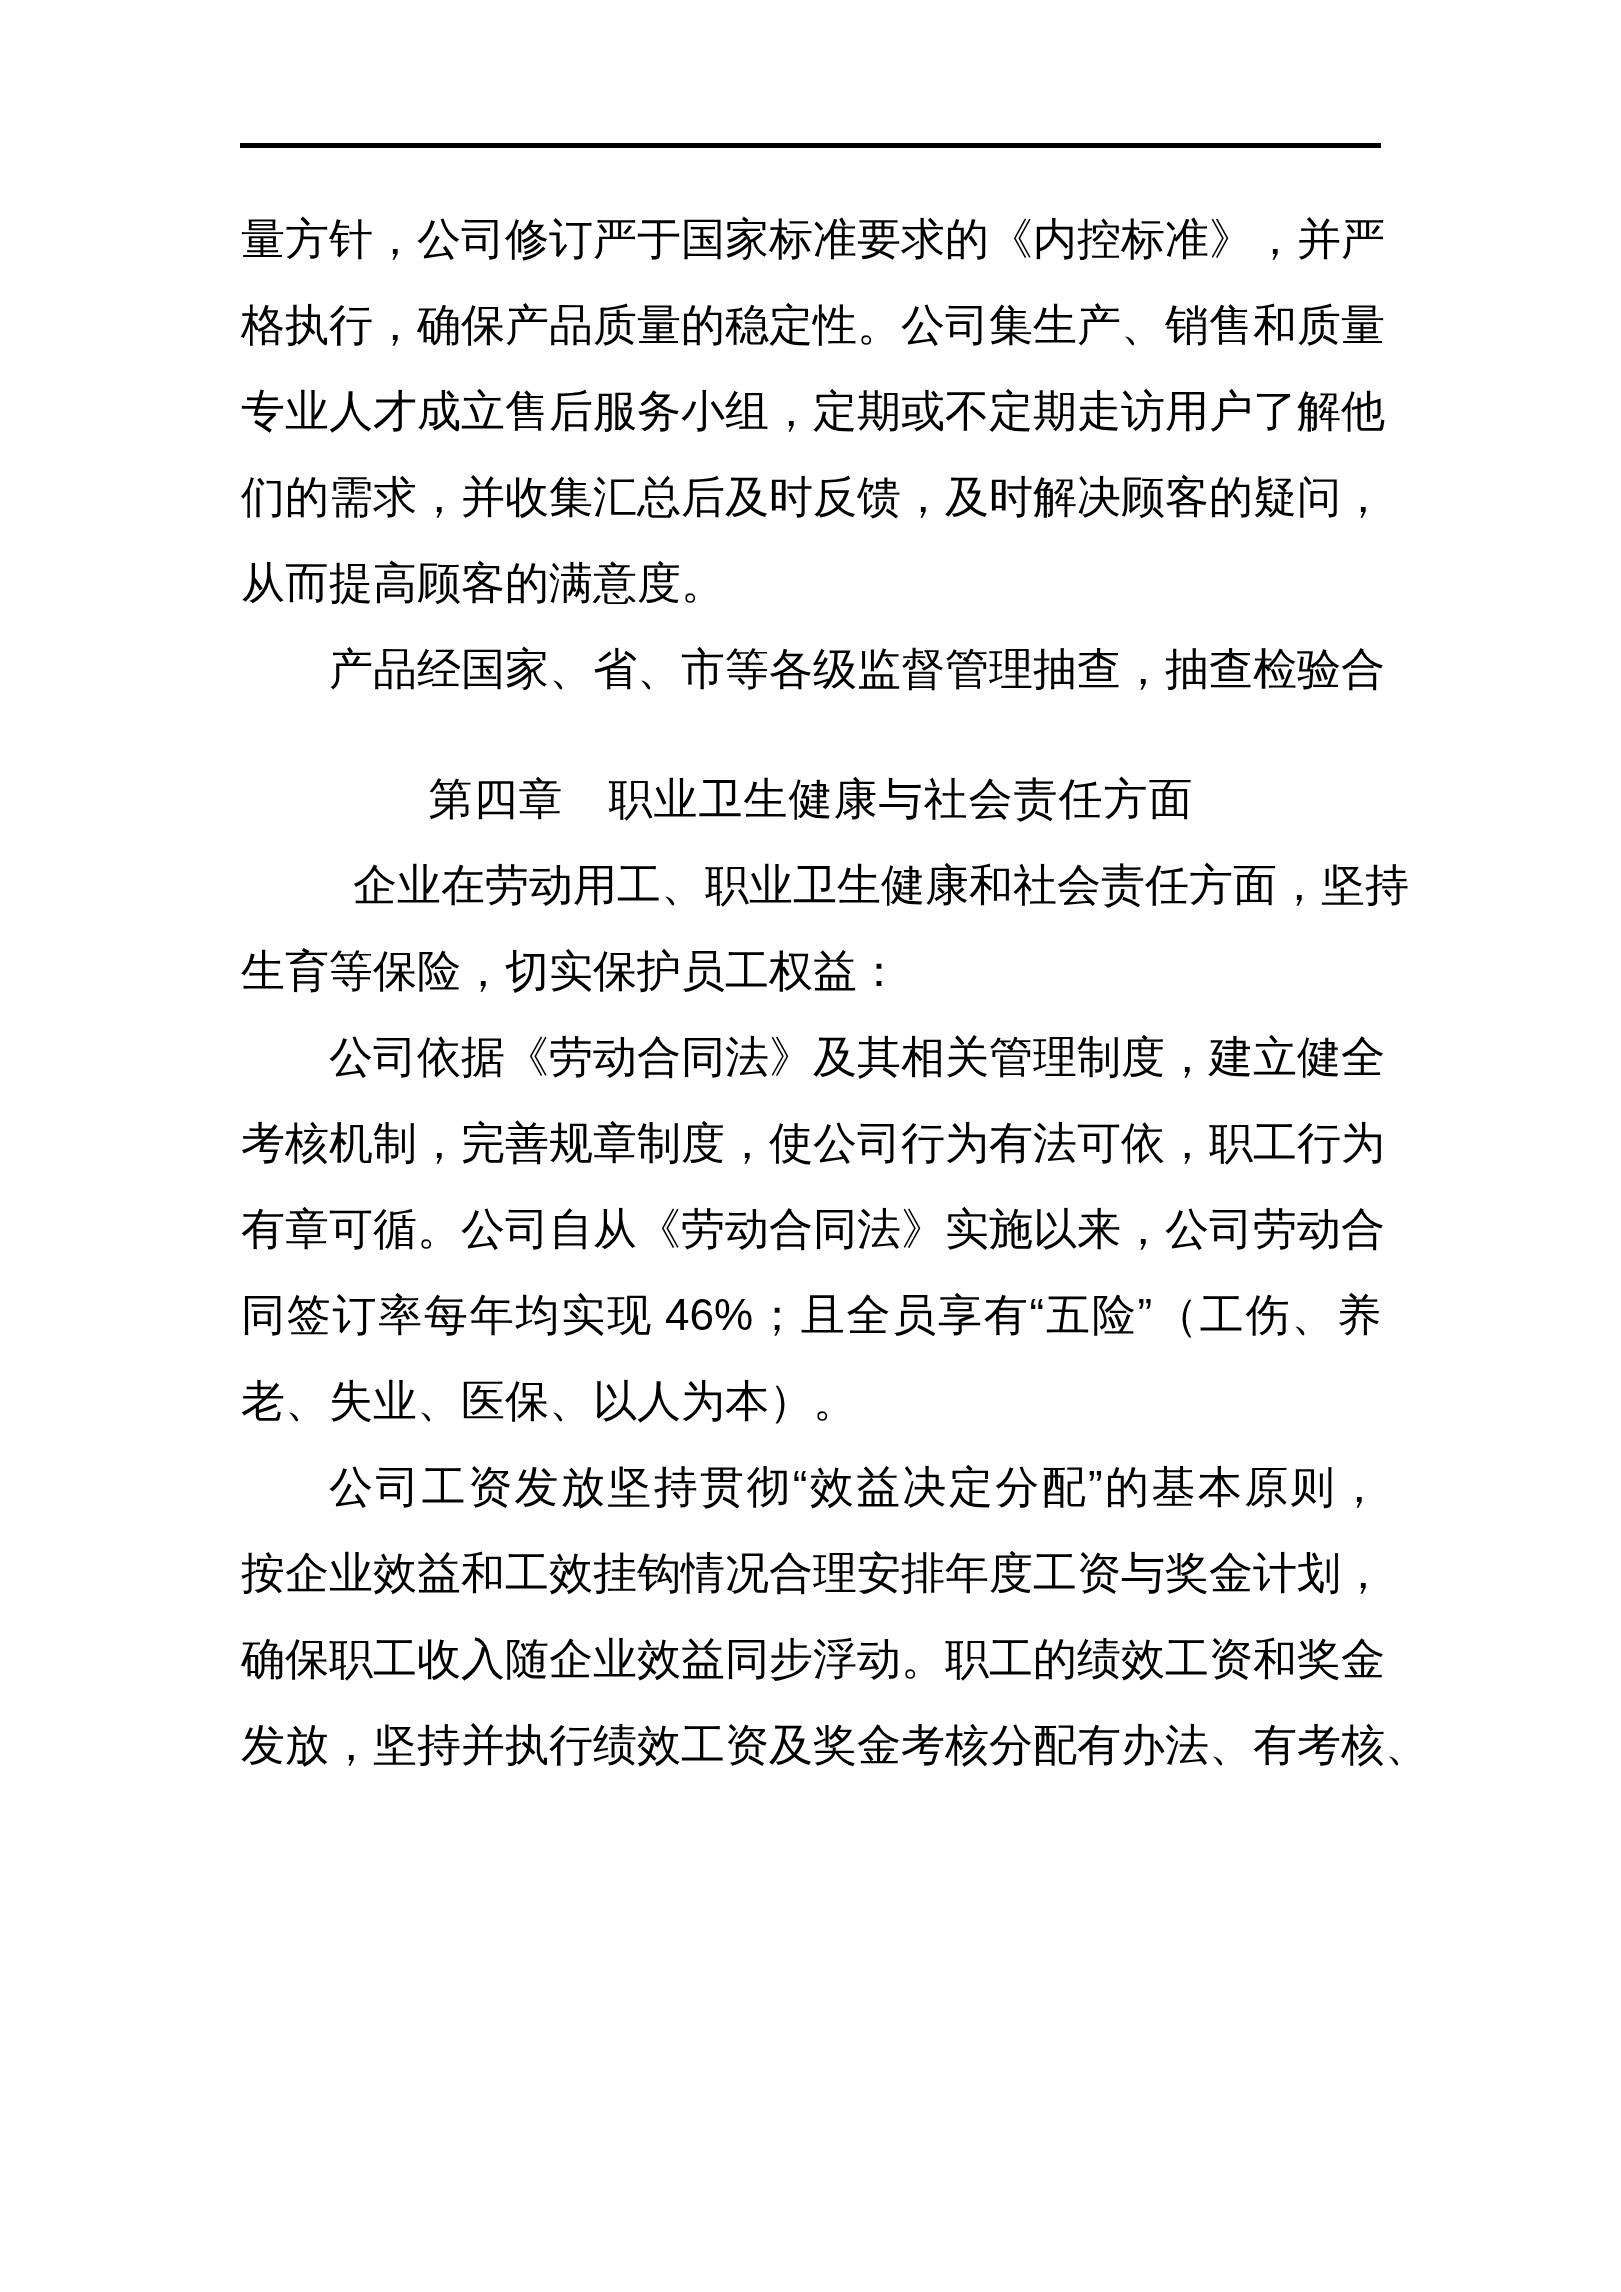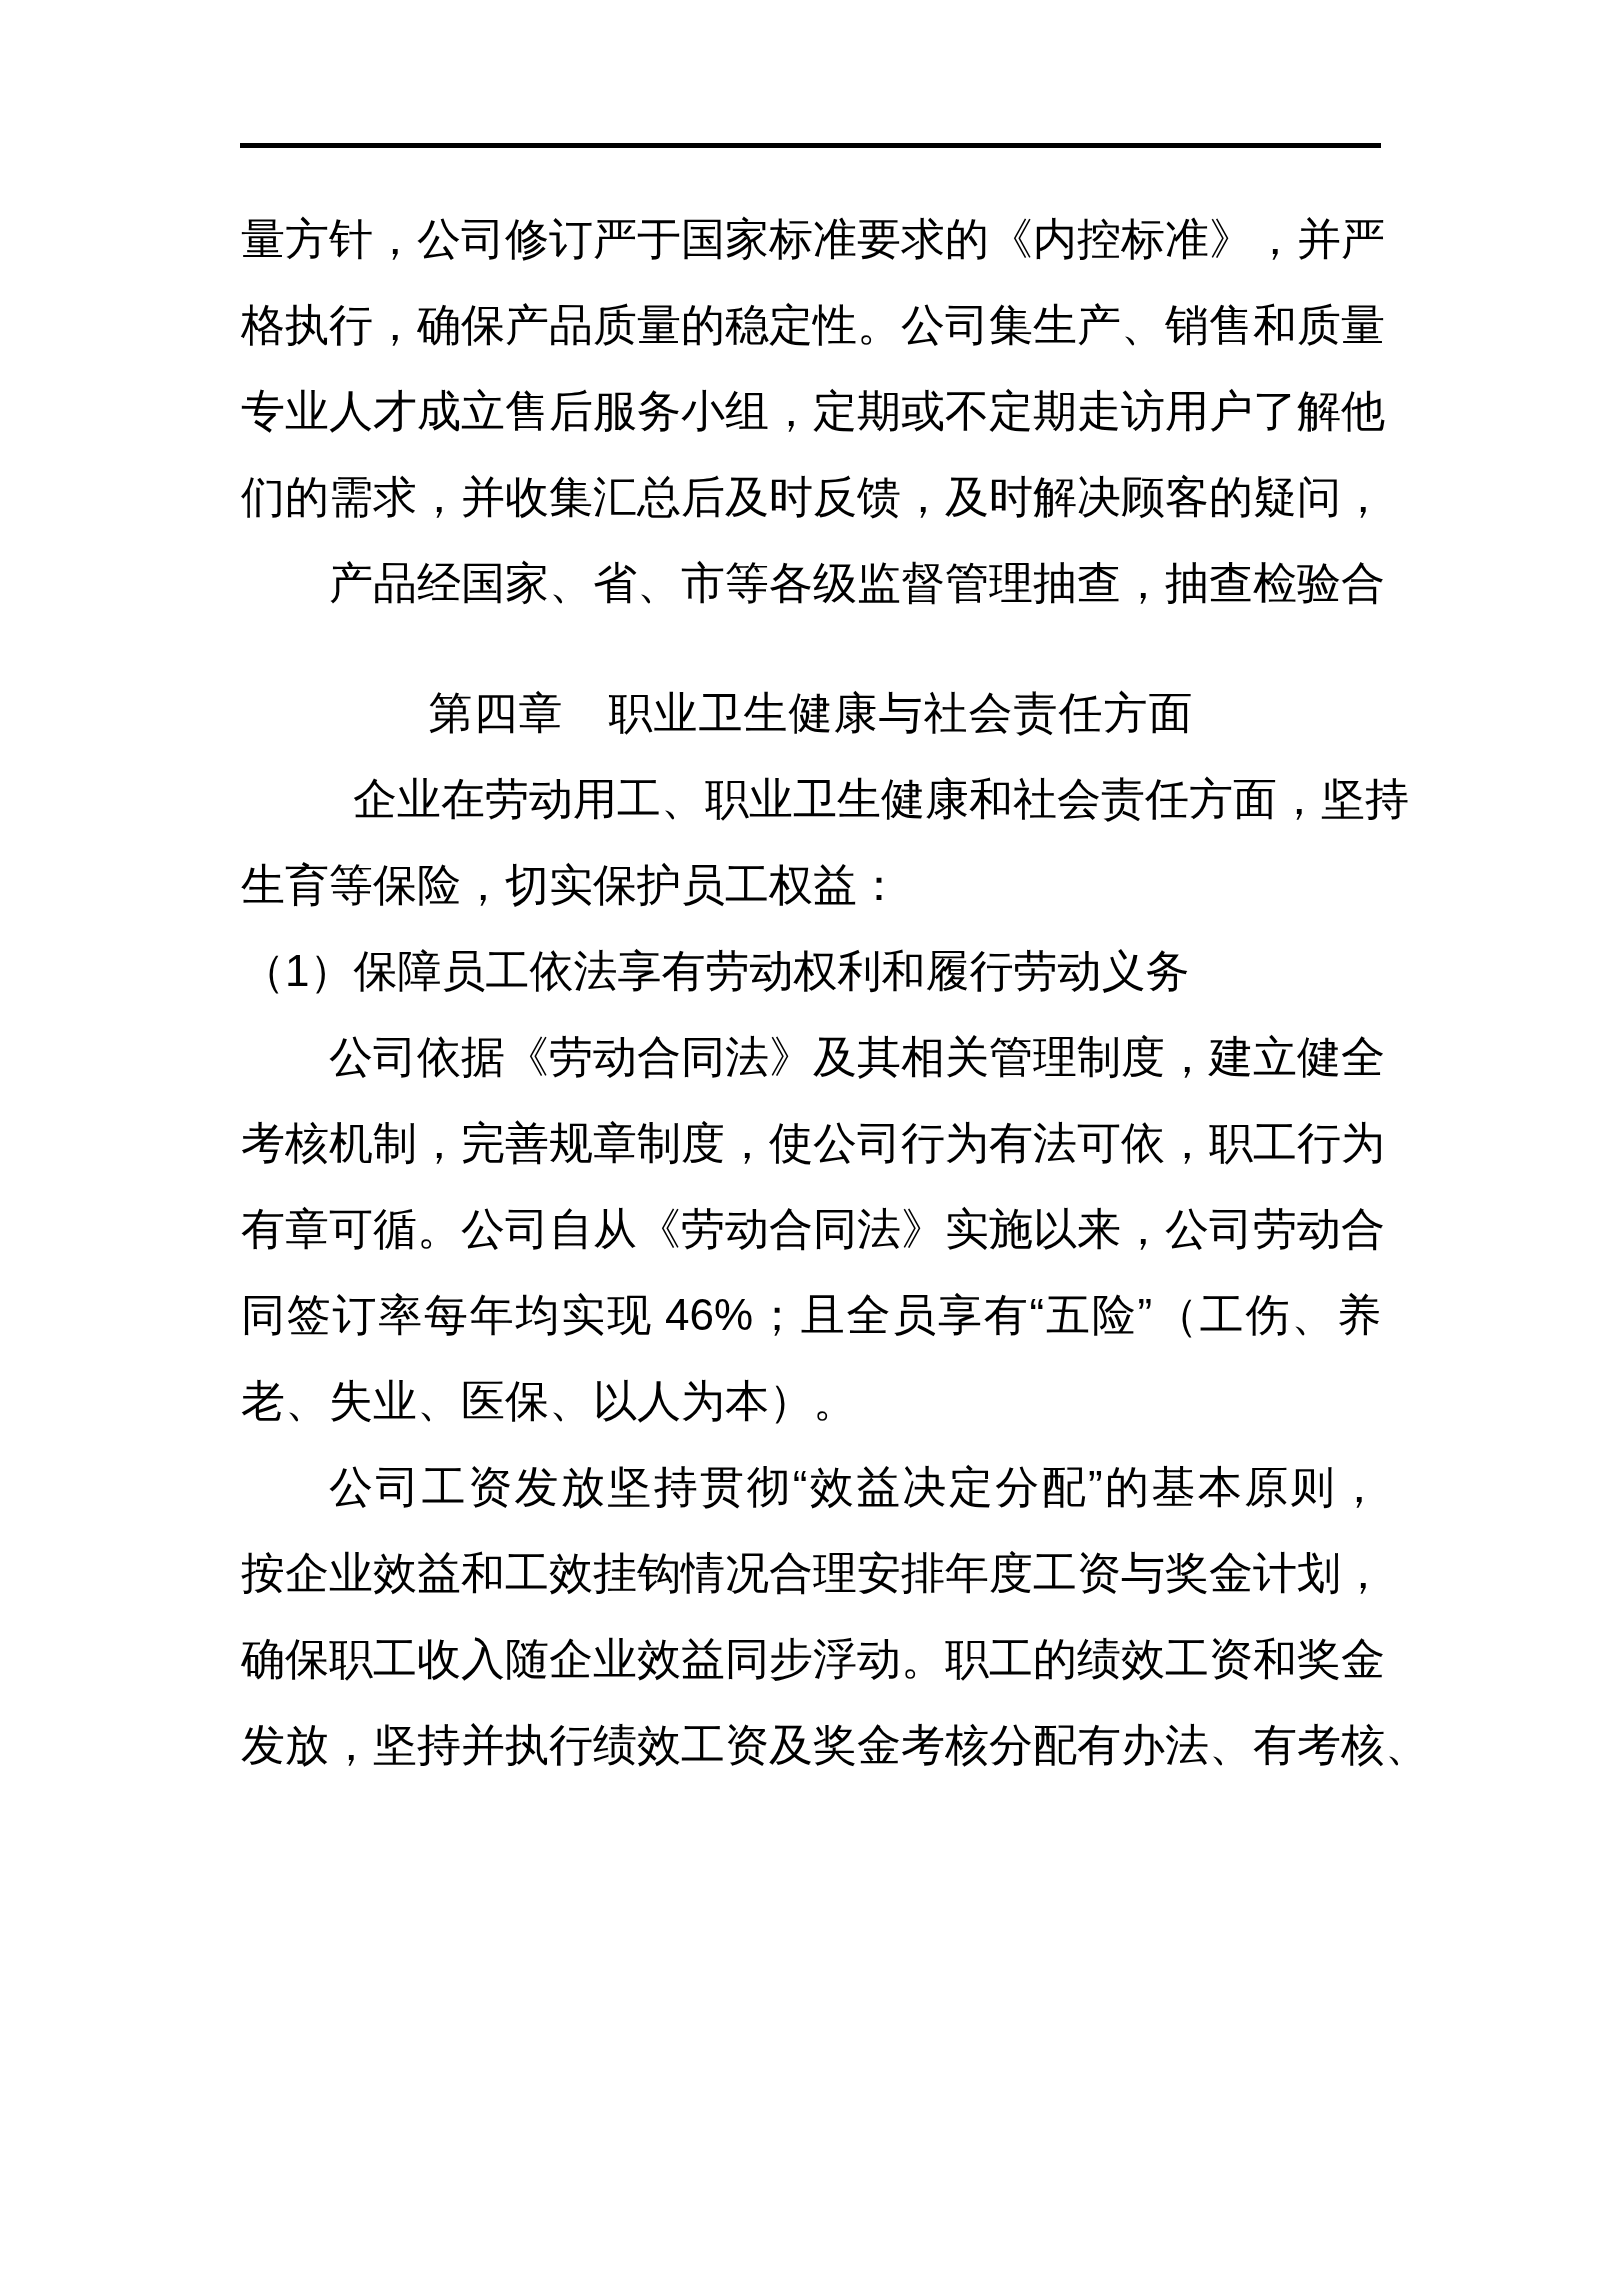--- a/index.html
+++ b/index.html
@@ -165,20 +165,21 @@
         <span class="ch">时</span>
         <span class="ch">解</span>
         <span class="ch">决</span>
         <span class="ch">顾</span>
         <span class="ch">客</span>
         <span class="ch">的</span>
         <span class="ch">疑</span>
         <span class="ch">问</span>
         <span class="ch">，</span>
       </div>
+      <div class="line">从而提高顾客的满意度。</div>
       <div class="line stretch" style="padding-left: 88px;">
         <span class="ch">产</span>
         <span class="ch">品</span>
         <span class="ch">经</span>
         <span class="ch">国</span>
         <span class="ch">家</span>
         <span class="ch">、</span>
         <span class="ch">省</span>
         <span class="ch">、</span>
         <span class="ch">市</span>
@@ -219,21 +220,20 @@
         <span class="ch">会</span>
         <span class="ch">责</span>
         <span class="ch">任</span>
         <span class="ch">方</span>
         <span class="ch">面</span>
         <span class="ch">，</span>
         <span class="ch">坚</span>
         <span class="ch">持</span>
       </div>
       <div class="line">生育等保险，切实保护员工权益：</div>
-      <div class="line">（1）保障员工依法享有劳动权利和履行劳动义务</div>
       <div class="line stretch" style="padding-left: 88px;">
         <span class="ch">公</span>
         <span class="ch">司</span>
         <span class="ch">依</span>
         <span class="ch">据</span>
         <span class="ch">《</span>
         <span class="ch">劳</span>
         <span class="ch">动</span>
         <span class="ch">合</span>
         <span class="ch">同</span>

